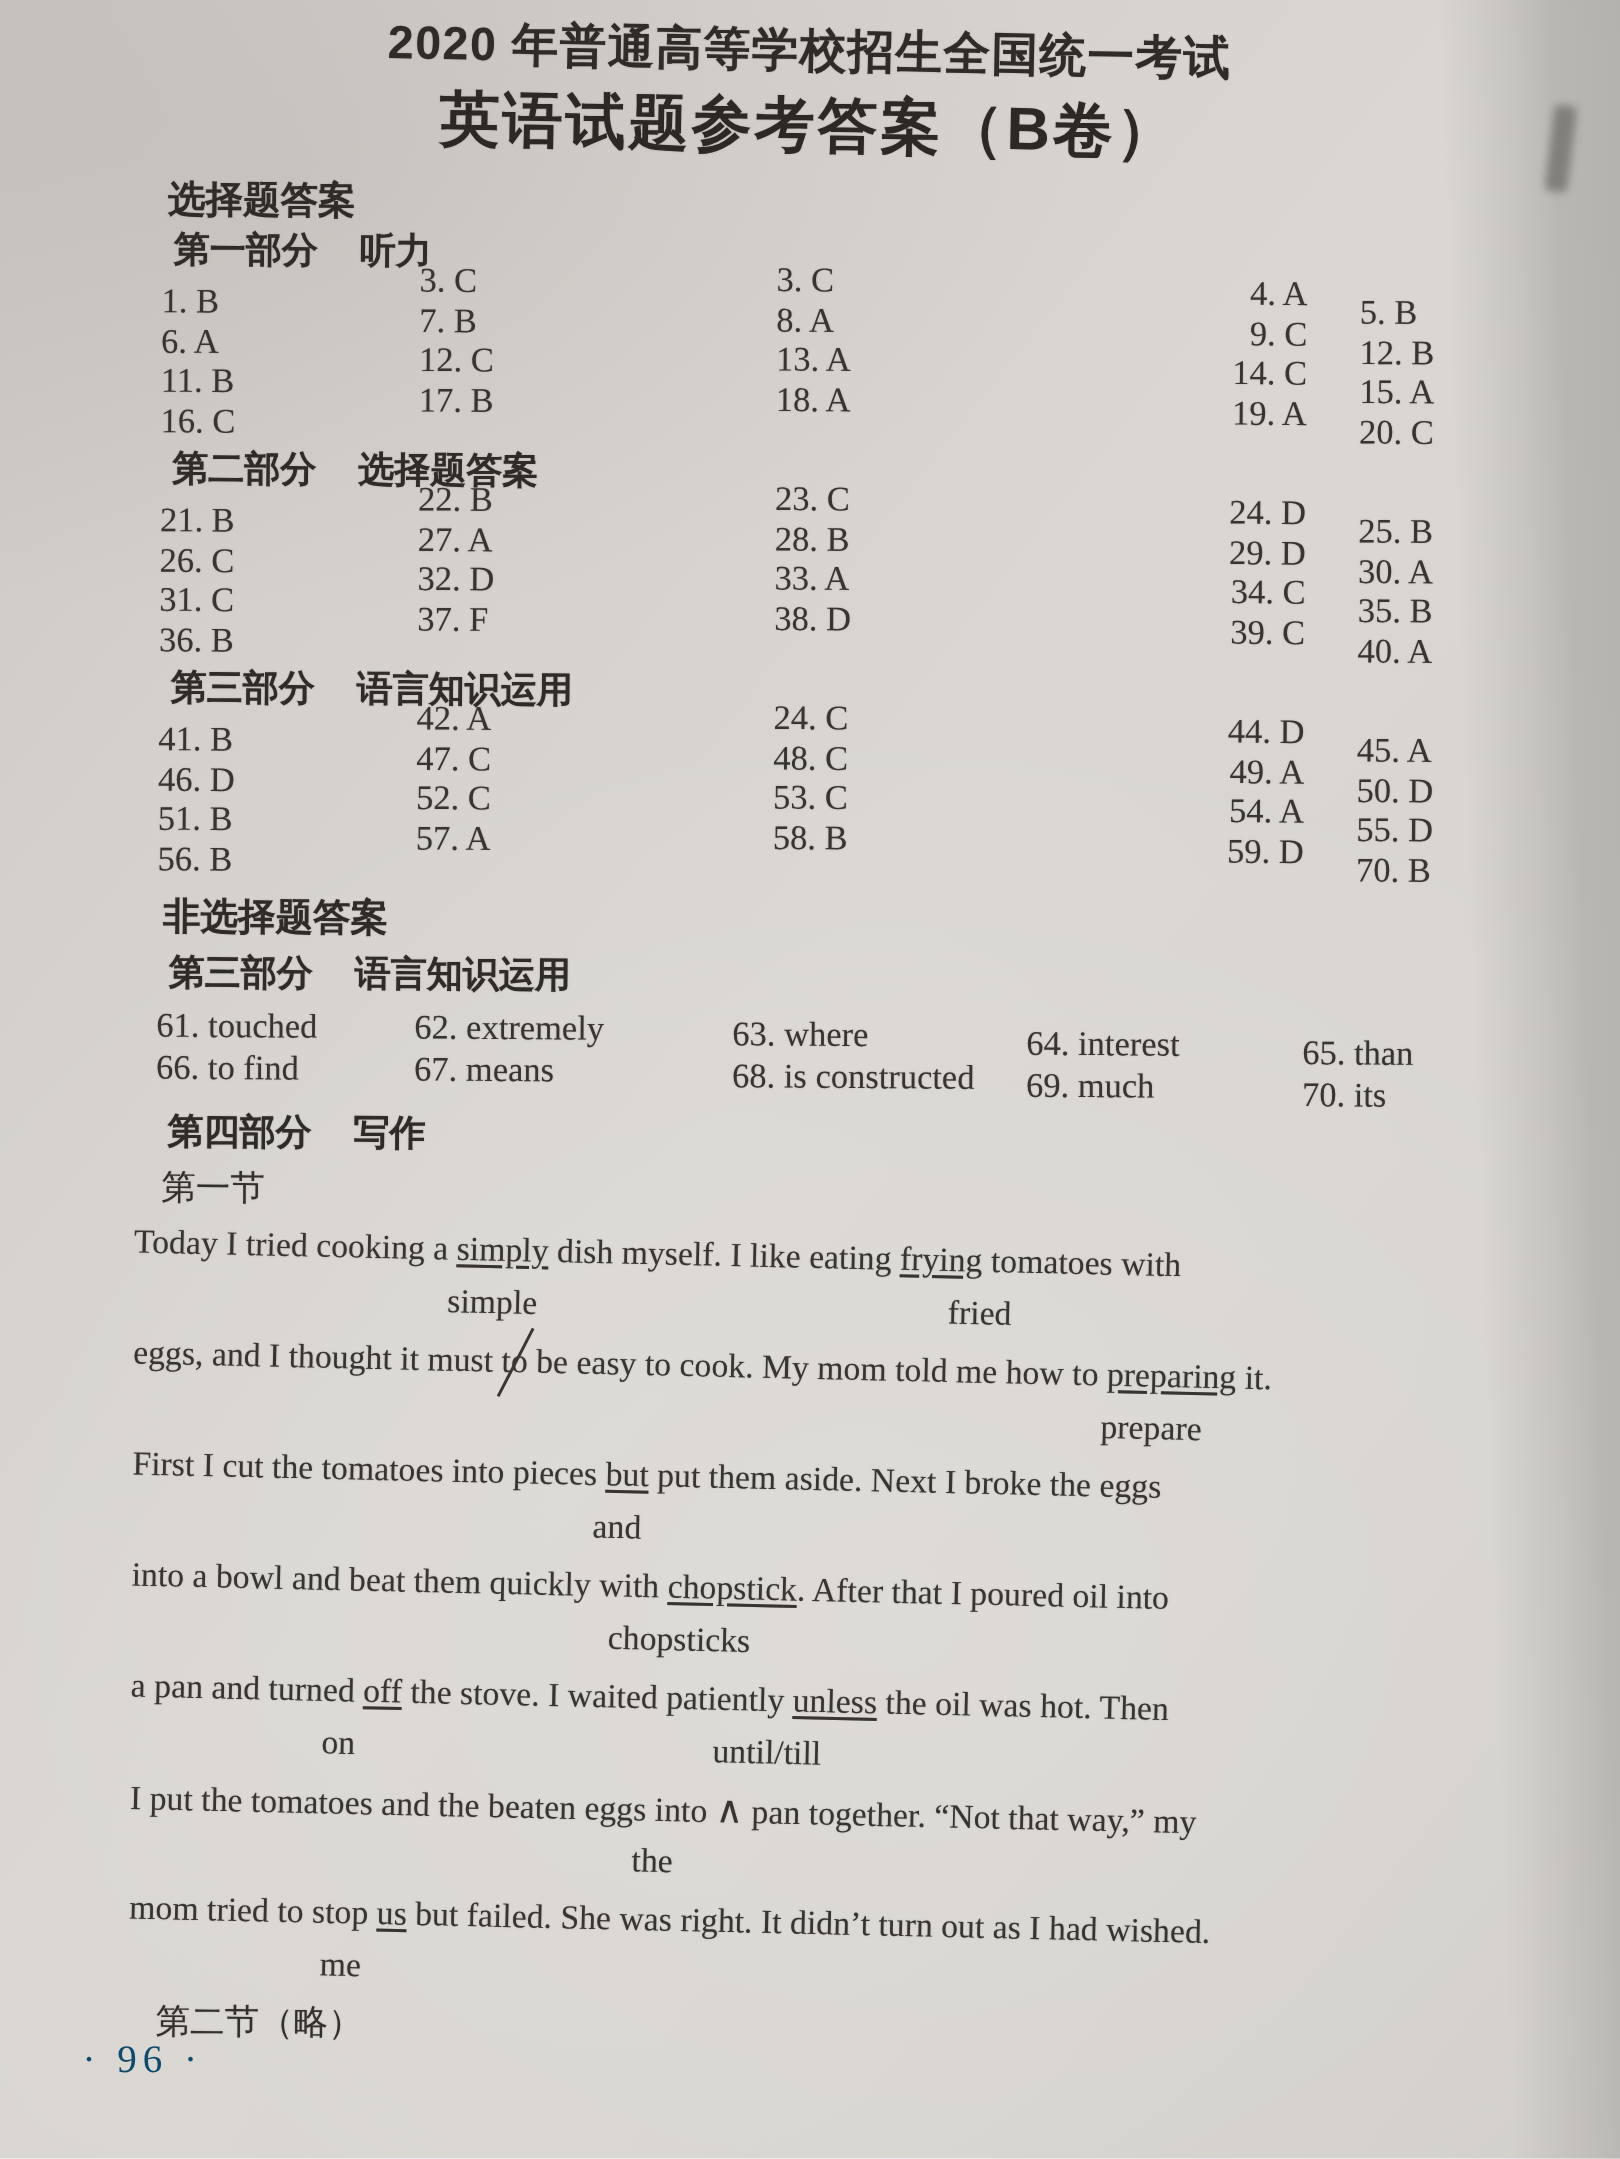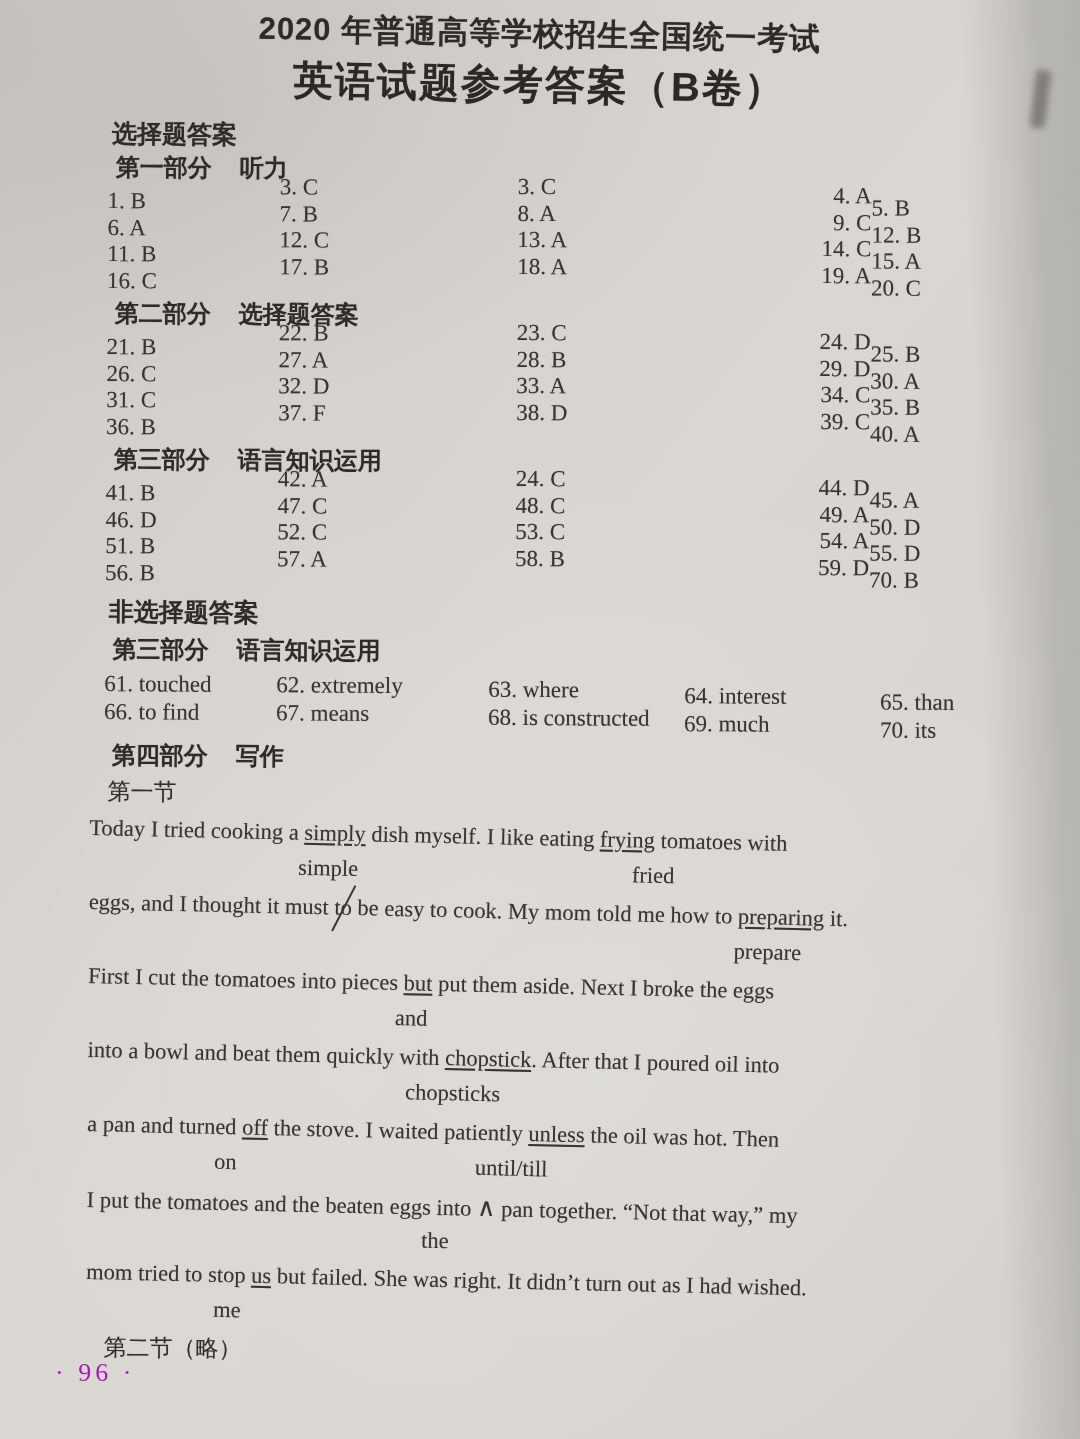--- a/index.html
+++ b/index.html
@@ -56,44 +56,44 @@
   .agrid{
     display:grid;grid-template-columns:172px 212px 196px 184px 1fr;
     margin:6px 0 2px 14px;
   }
   .agrid .cell{
     height:26.5px;line-height:26.5px;font-size:23px;white-space:nowrap;
   }
   .warp-a .cell:nth-child(5n+2){transform:translateY(-15px);}
   .warp-a .cell:nth-child(5n+3){transform:translateY(-17px);margin-left:26px;}
   .warp-a .cell:nth-child(5n+4){transform:translateY(-10px);text-align:right;}
-  .warp-a .cell:nth-child(5n)  {transform:translateY(2px);}
+  .warp-a .cell:nth-child(5n)  {transform:translateY(2px);margin-left:35px;}
   .warp-b .cell{height:28px;line-height:28px;}
   .warp-b .cell:nth-child(5n+3){transform:translateY(3px);}
   .warp-b .cell:nth-child(5n+4){transform:translateY(8px);}
-  .warp-b .cell:nth-child(5n)  {transform:translateY(13px);margin-left:12px;}
+  .warp-b .cell:nth-child(5n)  {transform:translateY(13px);}
   .essay{margin-top:6px;font-size:22.5px;}
   .eline{
     margin:0;height:36px;line-height:32px;white-space:nowrap;
     transform:rotate(0.9deg);transform-origin:0 50%;
   }
   .crow{
     position:relative;height:38px;
     transform:rotate(0.9deg);transform-origin:0 50%;
   }
   .corr{position:absolute;top:2px;white-space:nowrap;}
   .u{text-decoration:underline;text-underline-offset:3px;}
   .del{position:relative;display:inline-block;text-align:center;}
   .del::after{
     content:'';position:absolute;left:45%;top:-28%;height:160%;width:0;
     border-left:2px solid #3a3733;transform:rotate(26deg);
   }
   .caret{font-family:"Liberation Sans",sans-serif;font-size:25px;}
   .page-no{
-    position:absolute;left:55px;top:1358px;font-size:26px;color:#a21caf;
+    position:absolute;left:55px;top:1358px;font-size:26px;color:#0c4a6e;
     letter-spacing:4px;
   }
 </style>
 </head>
 <body>
 
 <div class="paper-grain"></div>
 <div class="page-edge"></div>
 <div class="edge-smudge"></div>
 

